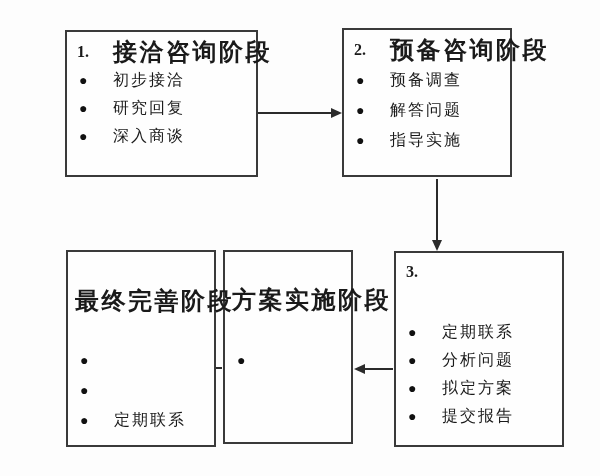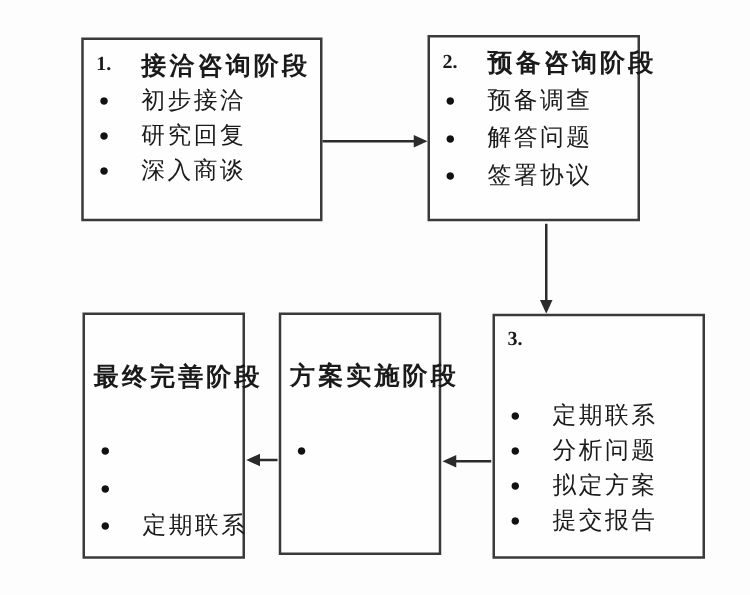--- a/index.html
+++ b/index.html
@@ -25,21 +25,21 @@
   .box {
     position: absolute;
     background: #fefefe;
     border: 2px solid #3a3a3a;
     box-sizing: border-box;
   }
   #box1 { left: 65px;  top: 30px;  width: 193px; height: 147px; padding-top: 6px; }
   #box2 { left: 342px; top: 28px;  width: 170px; height: 149px; padding-top: 5px; }
   #box3 { left: 394px; top: 251px; width: 170px; height: 196px; padding-top: 5px; }
   #box4 { left: 223px; top: 250px; width: 130px; height: 194px; padding-top: 34px; }
-  #box5 { left: 66px;  top: 250px; width: 130px; height: 197px; padding-top: 35px; }
+  #box5 { left: 66px;  top: 250px; width: 150px; height: 197px; padding-top: 35px; }
 
   .row {
     display: flex;
     align-items: center;
     height: 28px;
   }
   #box2 .row { height: 30px; }
   #box5 .row.bullet-row { height: 30px; }
   #box3 .row-gap { margin-top: 32px; }
   #box4 .row-gap { margin-top: 32px; }
@@ -57,29 +57,29 @@
     font-size: 16px;
   }
   .dot {
     font-size: 14px;
     line-height: 1;
     margin-left: 2px;
     color: #111111;
   }
   .stage-title {
     font-weight: bold;
-    font-size: 20px;
+    font-size: 24px;
     letter-spacing: 2.5px;
     white-space: nowrap;
   }
   .plain-title {
     padding-left: 7px;
   }
   .item {
-    font-size: 19px;
+    font-size: 16px;
     letter-spacing: 2px;
     white-space: nowrap;
   }
 </style>
 </head>
 <body>
 
 <div class="canvas">
 
   <svg class="connectors" viewBox="0 0 600 476" xmlns="http://www.w3.org/2000/svg" aria-hidden="true">
@@ -140,21 +140,21 @@
     <div class="row bullet-row">
       <span class="marker">
           <span class="dot">●</span>
         </span>
       <span class="item">解答问题</span>
     </div>
     <div class="row bullet-row">
       <span class="marker">
           <span class="dot">●</span>
         </span>
-      <span class="item">签署协议</span>
+      <span class="item">指导实施</span>
     </div>
   </div>
 
   <div class="box" id="box3">
     <div class="row">
       <span class="marker num">3.</span>
     </div>
     <div class="row bullet-row row-gap">
       <span class="marker">
           <span class="dot">●</span>

